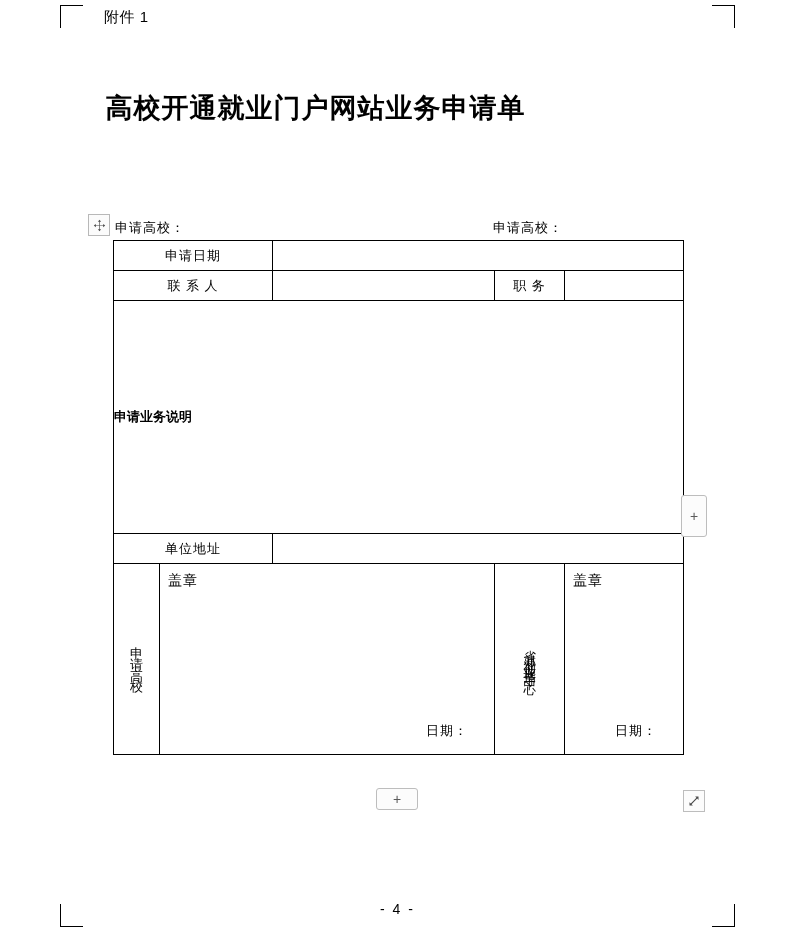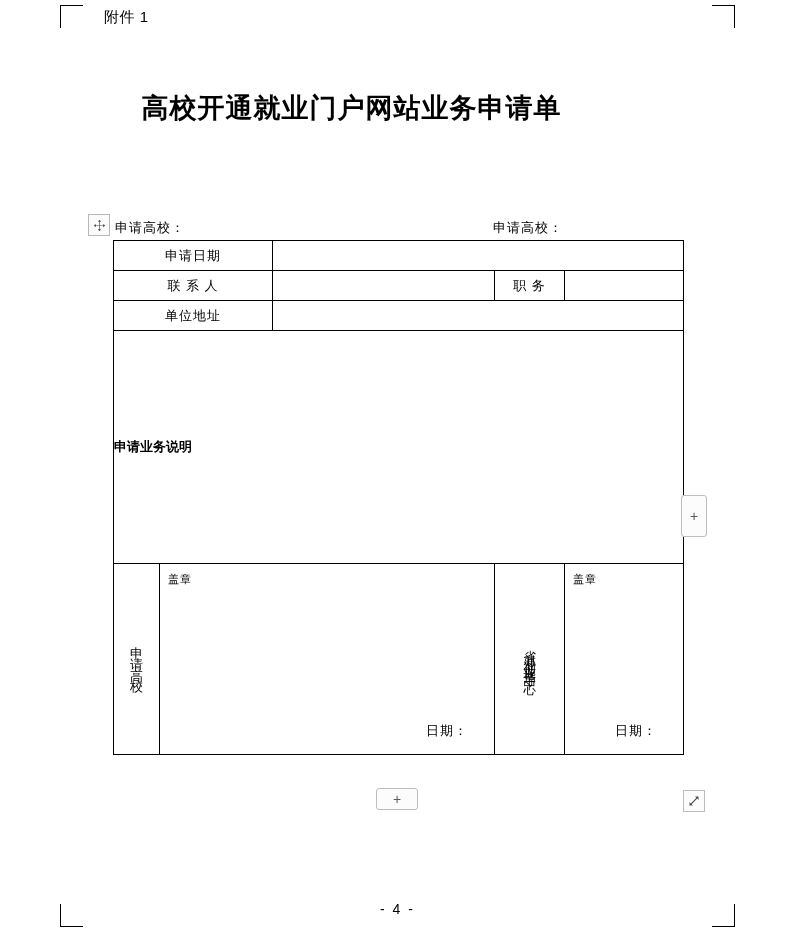--- a/index.html
+++ b/index.html
@@ -42,21 +42,20 @@
   .doc-title {
     position: absolute;
     top: 90px;
     left: 0;
     width: 631px;
     text-align: center;
     font-size: 27px;
     font-weight: bold;
     letter-spacing: 1px;
     font-family: "Liberation Sans", sans-serif;
-    margin-left: 36px;
   }
 
   
   .table-move-handle {
     position: absolute;
     left: 88px;
     top: 214px;
     width: 22px;
     height: 22px;
     border: 1px solid #b8b8b8;
@@ -141,21 +140,21 @@
   }
   .sig-box {
     height: 190px;
     vertical-align: top;
     position: relative;
   }
   .sig-seal {
     position: absolute;
     left: 8px;
     top: 8px;
-    font-size: 11px;
+    font-size: 14px;
     letter-spacing: 1px;
   }
   .sig-date {
     position: absolute;
     right: 26px;
     bottom: 14px;
     font-size: 13px;
     letter-spacing: 1px;
     margin-left: 30px;
   }
@@ -249,27 +248,27 @@
       <td class="lbl" colspan="2">申请日期</td>
       <td class="cell-empty" colspan="3"></td>
     </tr>
     <tr>
       <td class="lbl" colspan="2">联 系 人</td>
       <td class="cell-empty"></td>
       <td class="lbl">职    务</td>
       <td class="cell-empty"></td>
     </tr>
     <tr>
+      <td class="desc-cell" colspan="5">
+        <span>申请业务说明</span>
+      </td>
+    </tr>
+    <tr>
       <td class="lbl" colspan="2">单位地址</td>
       <td class="cell-empty" colspan="3"></td>
-    </tr>
-    <tr>
-      <td class="desc-cell" colspan="5">
-        <span>申请业务说明</span>
-      </td>
     </tr>
     <tr>
       <td class="sig-vert">
         <span class="vert-text">申请高校</span>
       </td>
       <td class="sig-box" colspan="2">
         <span class="sig-seal">盖章</span>
         <span class="sig-date">日期：</span>
       </td>
       <td class="sig-vert">

